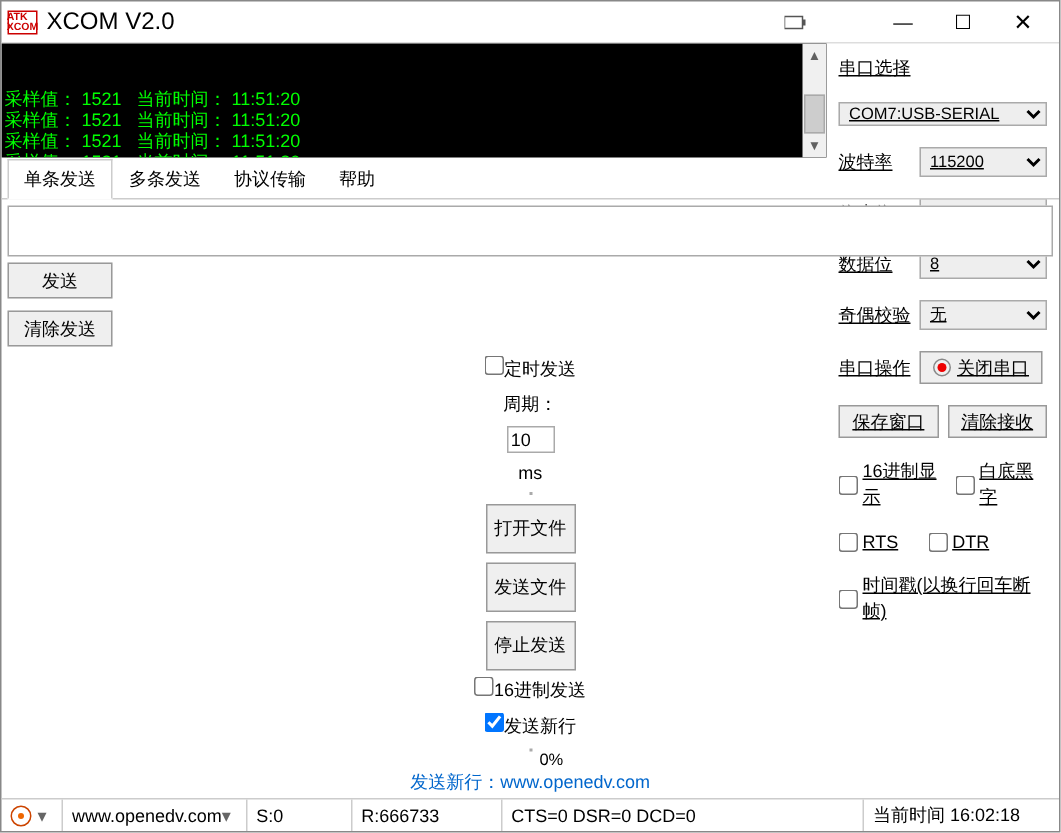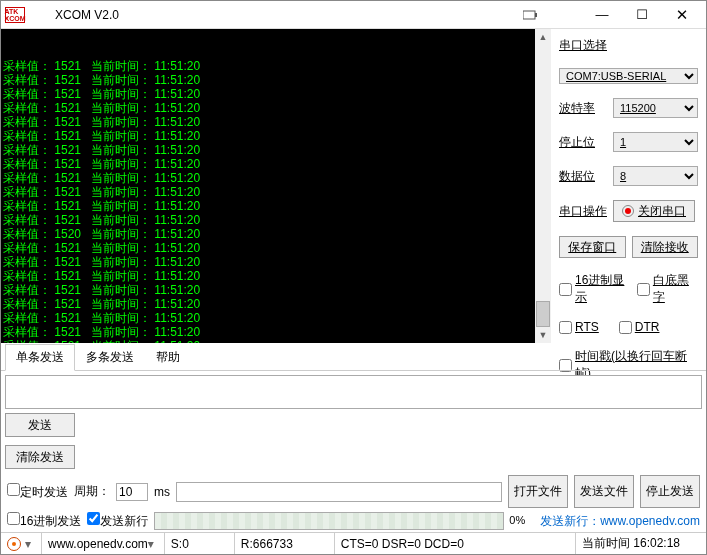--- a/index.html
+++ b/index.html
@@ -1,20 +1,20 @@
 <!DOCTYPE html>
 <html><head>
 <meta charset="utf-8">
 <style>
 * { box-sizing: border-box; margin: 0; padding: 0; font-family: "Microsoft YaHei", SimSun, Arial, sans-serif; }
 body { background: #fff; width: 707px; height: 555px; border: 1px solid #888; display: flex; flex-direction: column; font-size: 12px; }
 
 .titlebar { height: 28px; display: flex; align-items: center; padding: 0 4px; border-bottom: 1px solid #ddd; }
 .titlebar .logo { width: 20px; height: 16px; background: #fff; border: 1px solid #c00; color: #c00; font-size: 7px; font-weight: bold; display: flex; align-items: center; justify-content: center; line-height: 7px; margin-right: 6px; }
-.titlebar .title { flex: 1; font-size: 12px; margin-left: 24px; }
+.titlebar .title { flex: 1; font-size: 16px; }
 .titlebar .wicon { width: 18px; height: 14px; margin: 0 2px; display: flex; align-items: center; justify-content: center; }
 .titlebar .spacer { width: 40px; }
 .titlebar .winbtns { display: flex; }
 .titlebar .winbtn { width: 40px; height: 22px; display: flex; align-items: center; justify-content: center; font-size: 13px; }
 .titlebar .winbtn.close { font-size: 15px; }
 
 .main { flex: 1; display: flex; min-height: 0; }
 .terminal { flex: 1; background: #000; color: #00ff00; font-family: "Courier New", monospace; font-size: 12px; line-height: 14px; padding: 2px 0 2px 2px; overflow: hidden; white-space: pre; position: relative; }
 .terminal-scroll { position: absolute; right: 0; top: 0; bottom: 0; width: 16px; background: #f0f0f0; }
 .terminal-thumb { position: absolute; left: 1px; right: 1px; bottom: 16px; height: 26px; background: #cdcdcd; border: 1px solid #aaa; }
@@ -36,21 +36,21 @@
 
 .tabs { display: flex; border-bottom: 1px solid #ccc; padding: 0 4px; }
 .tabs .tab { padding: 4px 10px; font-size: 12px; border: 1px solid transparent; position: relative; top: 1px; }
 .tabs .tab.active { border: 1px solid #ccc; border-bottom: 1px solid #fff; background: #fff; text-align: right; }
 
 .sendarea { display: flex; padding: 4px; gap: 4px; flex-direction: column; }
 .sendarea textarea { flex: 1; height: 56px; border: 1px solid #aaa; resize: none; font-size: 12px; padding: 2px; }
 .sendarea .sendbtns { width: 70px; display: flex; flex-direction: column; gap: 8px; }
 .sendarea .sendbtns .btn { height: 24px; border: 1px solid #999; background: #efefef; display: flex; align-items: center; justify-content: center; font-size: 12px; }
 
-.optrow { display: flex; align-items: center; padding: 2px 6px; gap: 6px; font-size: 12px; }
+.optrow { display: flex; align-items: center; padding: 2px 6px; gap: 6px; font-size: 12px; flex-direction: column; }
 .optrow input[type=text] { width: 32px; height: 18px; border: 1px solid #aaa; text-align: left; padding: 0 2px; font-size: 12px; }
 .optrow .btn { width: 60px; height: 33px; border: 1px solid #999; background: #efefef; display: flex; align-items: center; justify-content: center; font-size: 12px; }
 .optrow .filepath { flex: 1; height: 20px; border: 1px solid #aaa; }
 .progress { flex: 1; height: 18px; border: 1px solid #aaa; background: repeating-linear-gradient(90deg,#e8f0e8,#e8f0e8 6px,#dde8dd 6px,#dde8dd 12px); position: relative; }
 .progress .pct { position: absolute; right: -22px; top: 1px; font-size: 11px; }
 .link { color: #0066cc; }
 
 .status { height: 22px; border-top: 1px solid #ccc; display: flex; align-items: center; font-size: 12px; }
 .status .cell { padding: 0 6px; border-right: 1px solid #ccc; height: 100%; display: flex; align-items: center; }
 .status .save { width: 14px; height: 14px; border: 1px solid #c40; border-radius: 50%; position: relative; margin-right: 4px; }
@@ -118,20 +118,24 @@
       </div>
     <div class="row">
         <div class="label">停止位</div>
         <select><option>1</option></select>
       </div>
     <div class="row">
         <div class="label">数据位</div>
         <select><option>8</option></select>
       </div>
     <div class="row">
+        <div class="label">奇偶校验</div>
+        <select><option>无</option></select>
+      </div>
+    <div class="row">
       <div class="label">串口操作</div>
       <div class="closebtn">
           <span class="rec"></span>
           <span>关闭串口</span>
         </div>
     </div>
     <div class="btnrow">
       <div class="btn">保存窗口</div>
       <div class="btn">清除接收</div>
     </div>
@@ -158,20 +162,21 @@
     <label class="chk">
         <input type="checkbox" style="">
         <span>时间戳(以换行回车断帧)</span>
       </label>
   </div>
 </div>
 
 <div class="tabs">
   <div class="tab active">单条发送</div>
   <div class="tab">多条发送</div>
+  <div class="tab">协议传输</div>
   <div class="tab">帮助</div>
 </div>
 
 <div class="sendarea">
   <textarea style=""></textarea>
   <div class="sendbtns">
     <div class="btn">发送</div>
     <div class="btn">清除发送</div>
   </div>
 </div>

